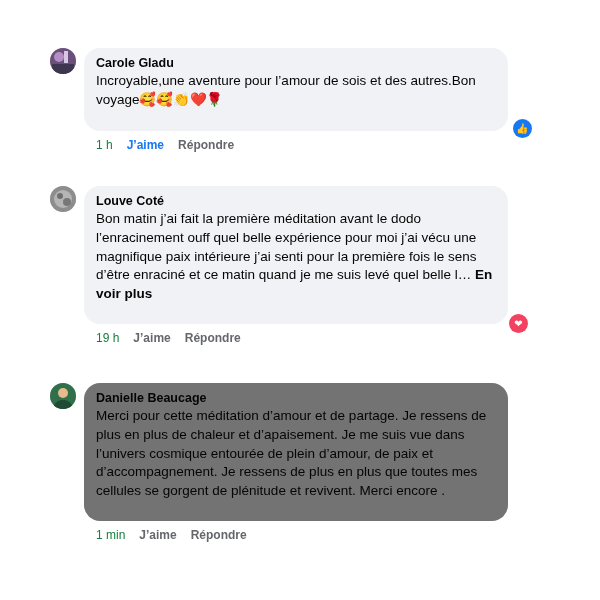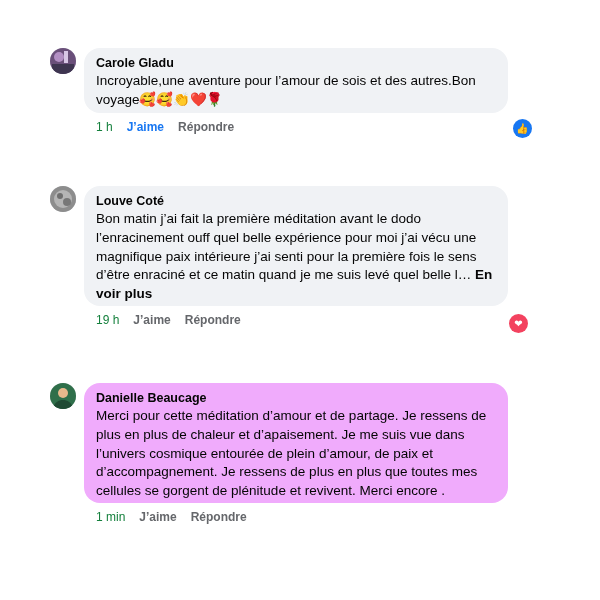--- a/index.html
+++ b/index.html
@@ -37,25 +37,25 @@
   }
   .avatar svg { display: block; }
   .bubble-wrap {
     display: flex;
     flex-direction: column;
     align-items: flex-start;
   }
   .bubble {
     background: #f0f2f5;
     border-radius: 16px;
-    padding: 7px 12px 3px 12px;
+    padding: 7px 12px 21px 12px;
     line-height: 1.38;
   }
   .bubble.blue {
-    background: #f0abfc;
+    background: #737373;
   }
   .author {
     font-weight: bold;
     font-size: 12.5px;
     color: #050505;
     margin-bottom: 1px;
     line-height: 1.3;
   }
   .body {
     font-size: 13.5px;

